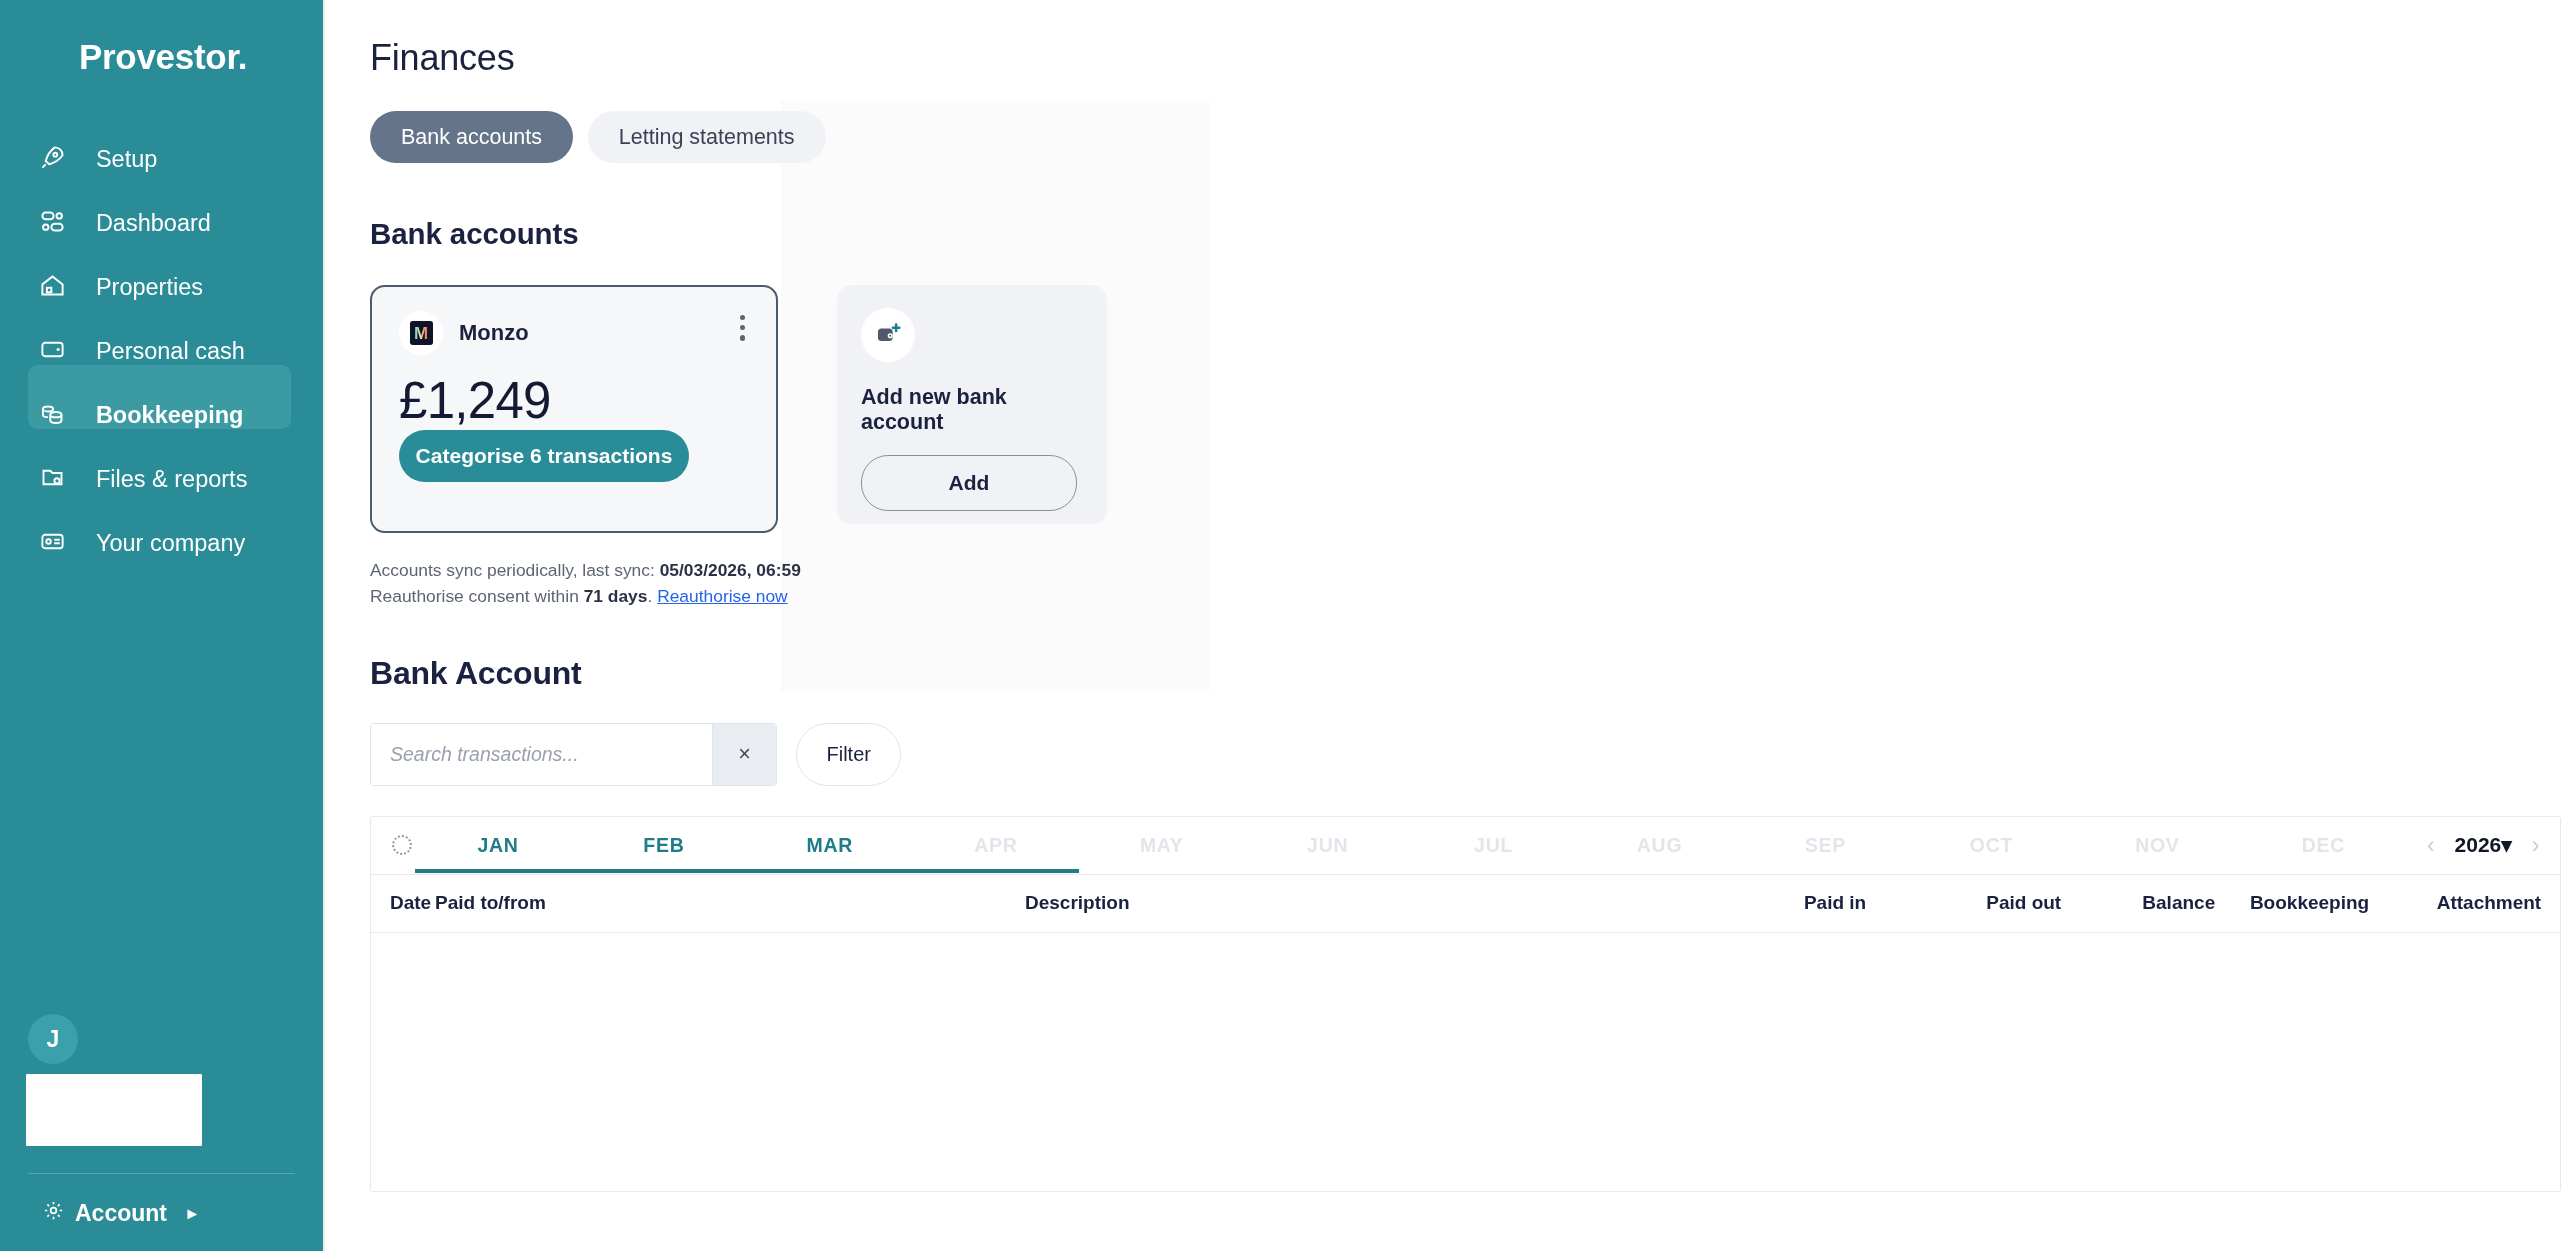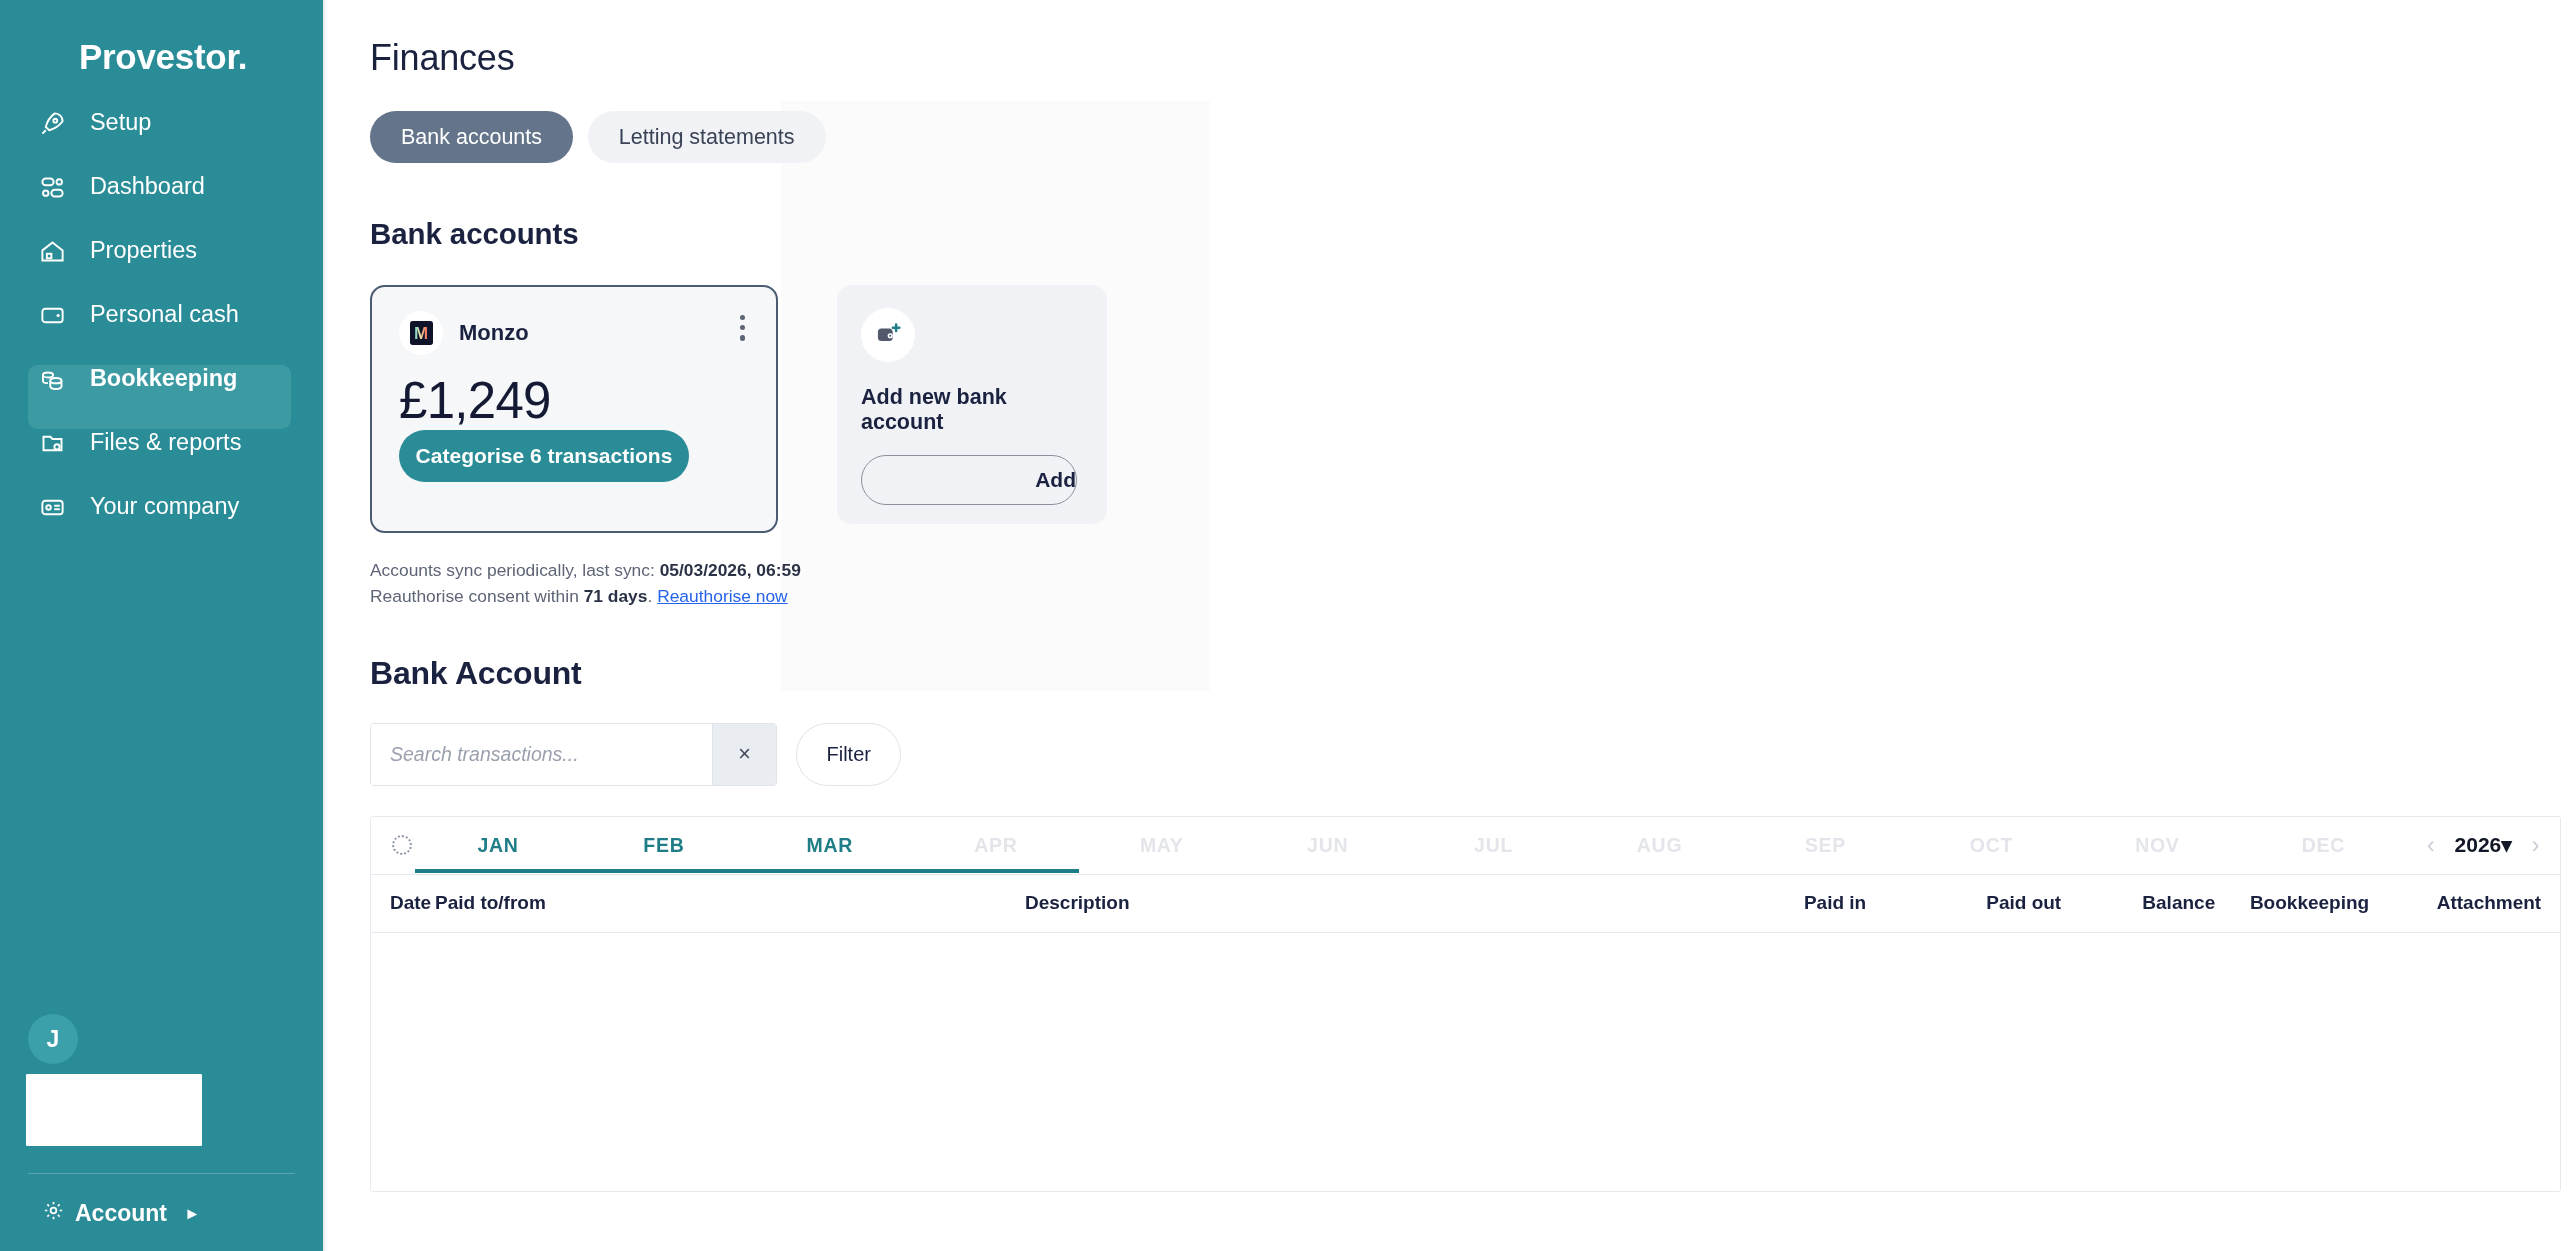--- a/index.html
+++ b/index.html
@@ -20,21 +20,21 @@
     border-right: 2px solid #e8eaee;
   }
   .brand {
     color: #ffffff;
     font-size: 35px; font-weight: 700; letter-spacing: -0.3px;
     padding: 37px 0 0 79px;
     height: 87px;
   }
   .nav { margin-top: 21.5px; }
   .nav-item {
-    display: flex; align-items: flex-start; gap: 23px;
+    display: flex; align-items: flex-end; gap: 29px;
     height: 64px;
     margin: 0 32px 0 28px;
     padding-left: 9.4px;
     border-radius: 9.4px;
     color: #ffffff;
     font-size: 23.5px;
     cursor: pointer;
   }
   .nav-item.active { background: #3c9aa3; font-weight: 700; }
   .nav-ico { width: 29.5px; height: 29.5px; display: flex; align-items: center; justify-content: center; flex: 0 0 29.5px; }
@@ -120,25 +120,24 @@
     font-family: "Liberation Sans", sans-serif;
   }
 
   .add-card {
     width: 270px; height: 239px; background: #f1f2f6;
     border-radius: 14.8px; padding: 23px 24px;
   }
   .wallet-wrap { width: 54px; height: 54px; border-radius: 50%; background: #ffffff; display: flex; align-items: center; justify-content: center; }
   .add-label { font-size: 21.5px; color: #1b2240; font-weight: 700; margin-top: 23px; }
   .add-btn {
-    margin-top: 20px; height: 50px; width: 216px;
+    margin-top: 20px; height: 56px; width: 216px;
     background: transparent; border: 1.7px solid #8a909c; border-radius: 27px;
     font-size: 21px; font-weight: 700; color: #1b2240; cursor: pointer;
     font-family: "Liberation Sans", sans-serif;
-    text-align: right;
   }
 
   .sync-block { margin-top: 24px; font-size: 17.4px; color: #5c6475; line-height: 1.5; }
   .sync-block b { color: #2b3246; font-weight: 700; }
   .sync-link { color: #2563eb; text-decoration: underline; cursor: pointer; }
 
   .ba-title { font-size: 32px; color: #1b2240; margin-top: 46px; letter-spacing: -0.2px; }
 
   .filter-row { display: flex; align-items: center; gap: 19px; margin-top: 31px; }
   .search-wrap { display: flex; width: 407px; height: 63px; border: 1.3px solid #dfe3ea; border-radius: 4px; overflow: hidden; }

